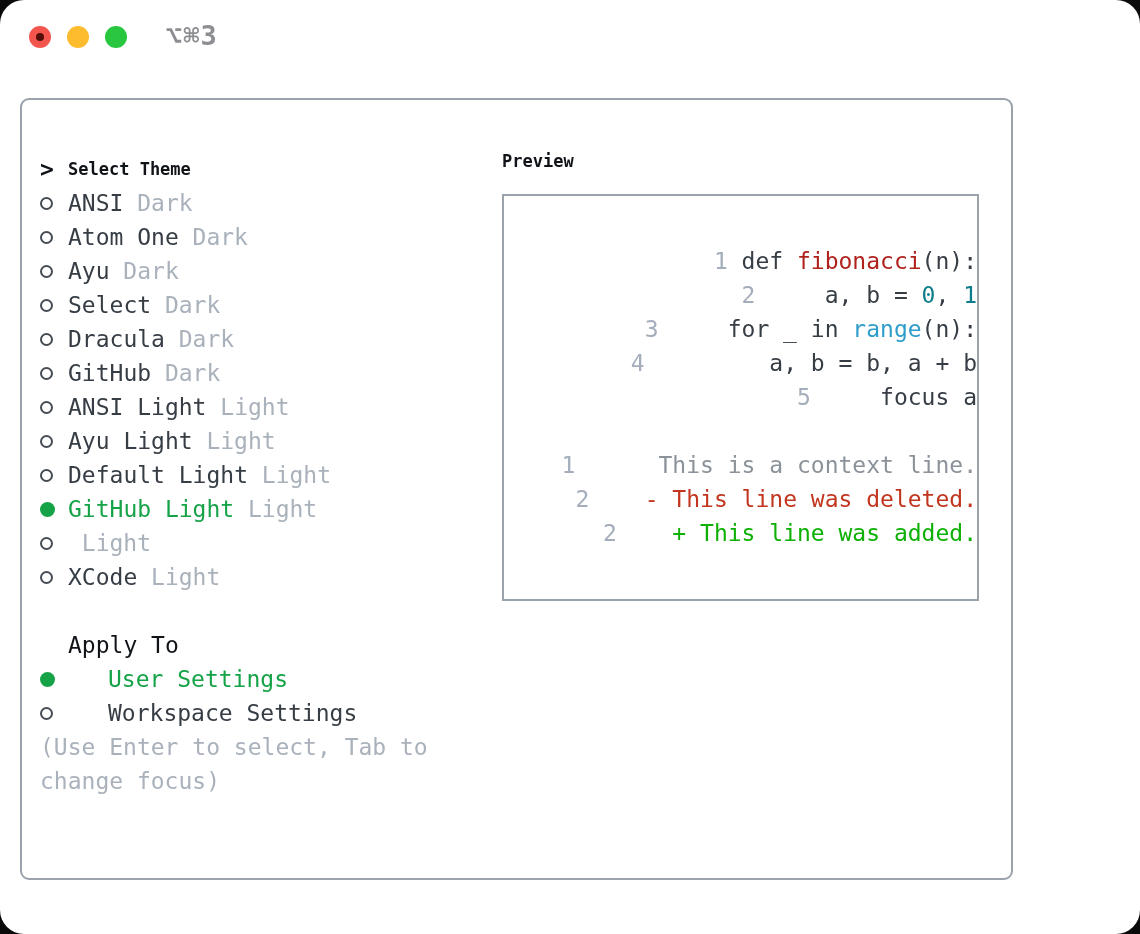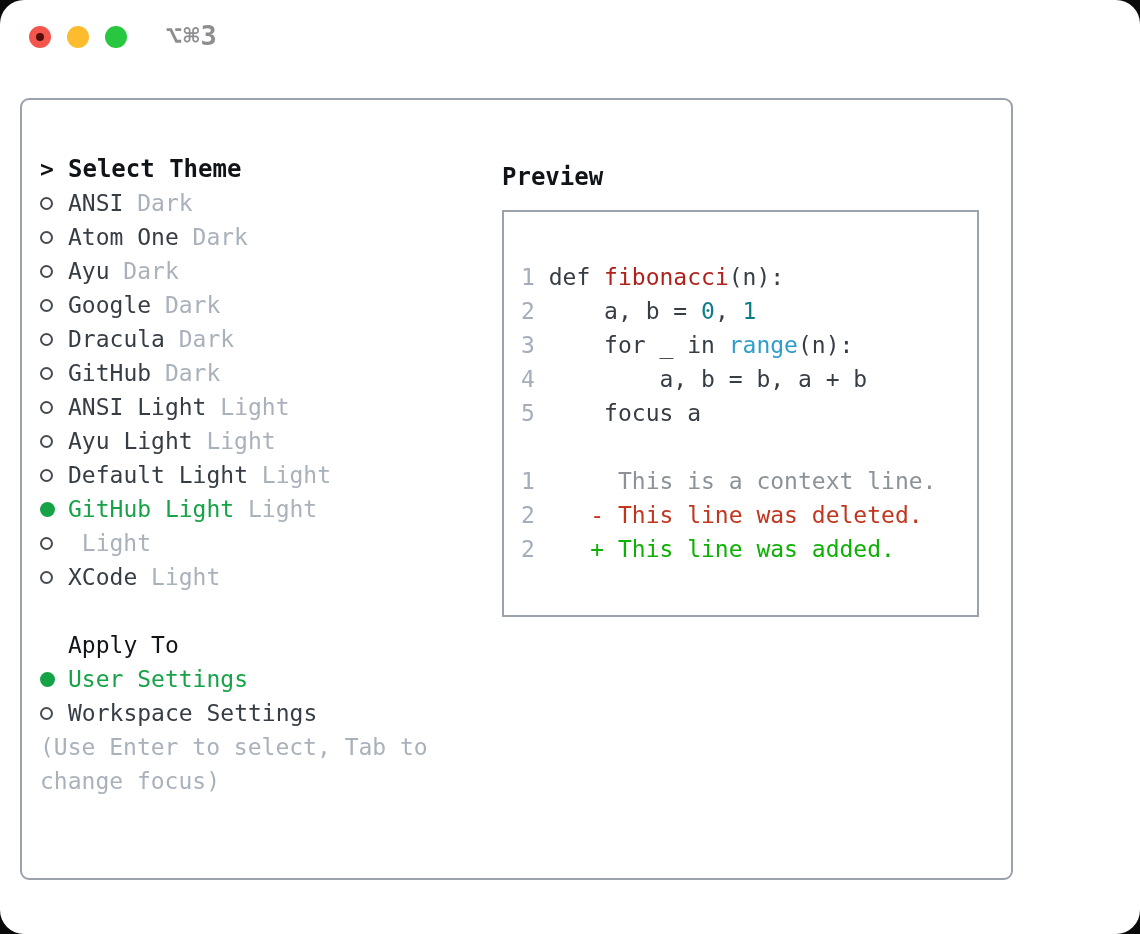--- a/index.html
+++ b/index.html
@@ -25,36 +25,36 @@
   
   .panel{
     position:absolute;left:20px;top:98px;width:993px;height:782px;
     border:2px solid var(--c-border);border-radius:9px;box-sizing:border-box;background:#fff;
   }
   .row{height:34px;line-height:34px;font-size:23px;display:flex;align-items:center;white-space:pre;}
   .bullet-col{width:28px;display:flex;align-items:center;flex:none;}
   .ring{width:13px;height:13px;border:2px solid #454c54;border-radius:50%;box-sizing:border-box;}
   .dot{width:15px;height:15px;background:var(--c-accent);border-radius:50%;}
   .prompt{color:var(--c-header);font-weight:bold;}
-  .hdr{color:var(--c-header);font-weight:bold;font-size:24px;}
+  .hdr{color:var(--c-header);font-weight:bold;font-size:17px;}
   
   .left-col{position:absolute;left:18px;top:52px;width:445px;}
   .theme-name{color:var(--c-fg);}
   .theme-name.sel{color:var(--c-accent);}
   .theme-variant{color:var(--c-muted);margin-left:13.8px;}
   .apply-section{margin-top:34px;}
   .section-label{color:var(--c-header);padding-left:28px;}
-  .opt-label{color:var(--c-fg);}
+  .opt-label{color:var(--c-fg);margin-left:40px;}
   .opt-label.sel{color:var(--c-accent);}
   .hint{
     width:415px;font-size:23px;line-height:34px;color:var(--c-muted);
     white-space:normal;word-break:normal;
   }
   
-  .right-col{position:absolute;left:480px;top:60px;}
+  .right-col{position:absolute;left:480px;top:44px;text-align:right;}
   .preview-box{
     margin-top:16px;width:477px;height:407px;box-sizing:border-box;
     border:2px solid var(--c-border);background:#fff;
     padding:48px 0 0 17px;overflow:hidden;
   }
   .cline{height:34px;line-height:34px;font-size:23px;white-space:pre;}
   .ln{color:var(--c-linenum);}
   .blank-row{height:34px;}
   .c-fg{color:var(--c-fg);}
   .c-func{color:var(--c-func);}
@@ -83,21 +83,21 @@
     <div class="left-col">
       <div class="row">
         <span class="bullet-col"><span class="prompt">&gt;</span></span>
         <span class="hdr">Select Theme</span>
       </div>
 
       <div id="theme-list">
           <div class="row"><span class="bullet-col"><span class="ring"></span></span><span class="theme-name">ANSI</span><span class="theme-variant">Dark</span></div>
           <div class="row"><span class="bullet-col"><span class="ring"></span></span><span class="theme-name">Atom One</span><span class="theme-variant">Dark</span></div>
           <div class="row"><span class="bullet-col"><span class="ring"></span></span><span class="theme-name">Ayu</span><span class="theme-variant">Dark</span></div>
-          <div class="row"><span class="bullet-col"><span class="ring"></span></span><span class="theme-name">Google</span><span class="theme-variant">Dark</span></div>
+          <div class="row"><span class="bullet-col"><span class="ring"></span></span><span class="theme-name">Select</span><span class="theme-variant">Dark</span></div>
           <div class="row"><span class="bullet-col"><span class="ring"></span></span><span class="theme-name">Dracula</span><span class="theme-variant">Dark</span></div>
           <div class="row"><span class="bullet-col"><span class="ring"></span></span><span class="theme-name">GitHub</span><span class="theme-variant">Dark</span></div>
           <div class="row"><span class="bullet-col"><span class="ring"></span></span><span class="theme-name">ANSI Light</span><span class="theme-variant">Light</span></div>
           <div class="row"><span class="bullet-col"><span class="ring"></span></span><span class="theme-name">Ayu Light</span><span class="theme-variant">Light</span></div>
           <div class="row"><span class="bullet-col"><span class="ring"></span></span><span class="theme-name">Default Light</span><span class="theme-variant">Light</span></div>
           <div class="row"><span class="bullet-col"><span class="dot"></span></span><span class="theme-name sel">GitHub Light</span><span class="theme-variant">Light</span></div>
           <div class="row"><span class="bullet-col"><span class="ring"></span></span><span class="theme-variant">Light</span></div>
           <div class="row"><span class="bullet-col"><span class="ring"></span></span><span class="theme-name">XCode</span><span class="theme-variant">Light</span></div>
         </div>
 

